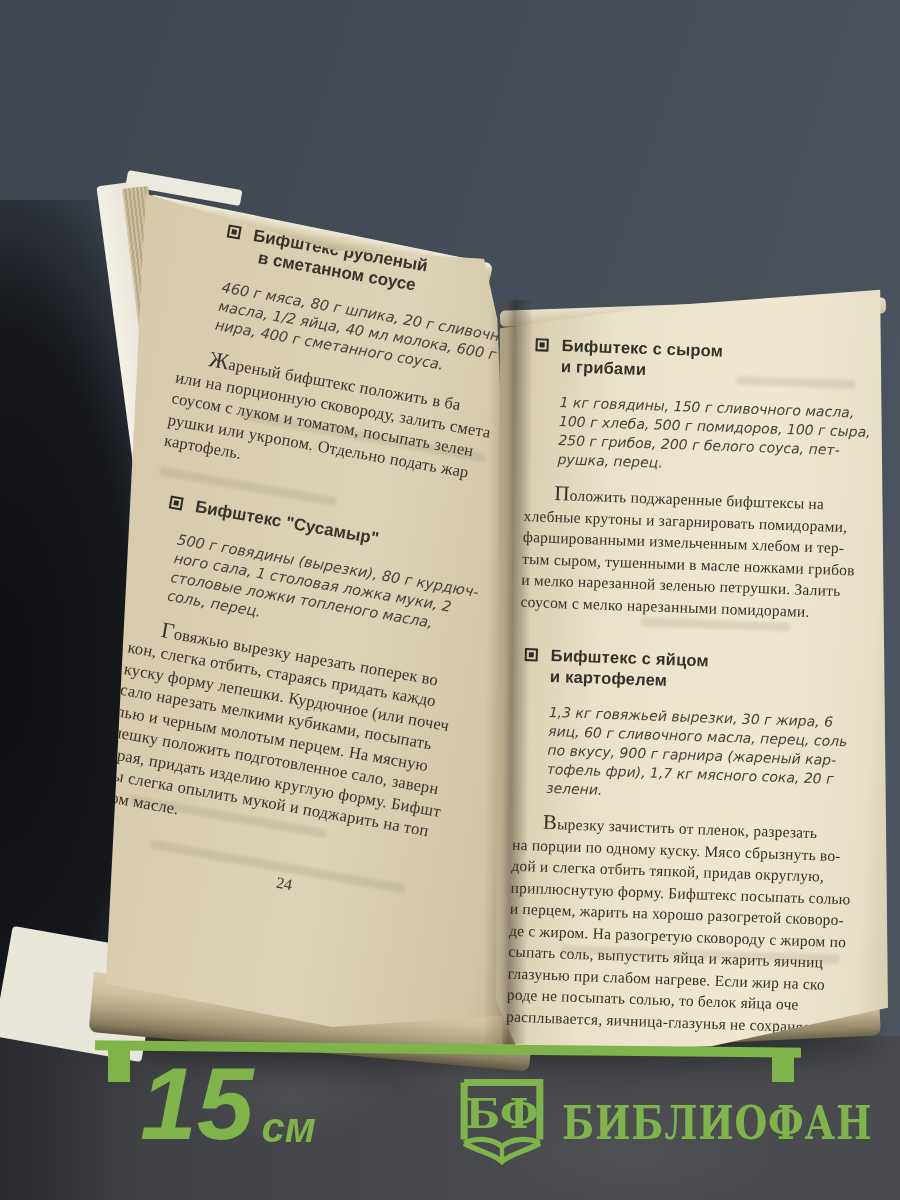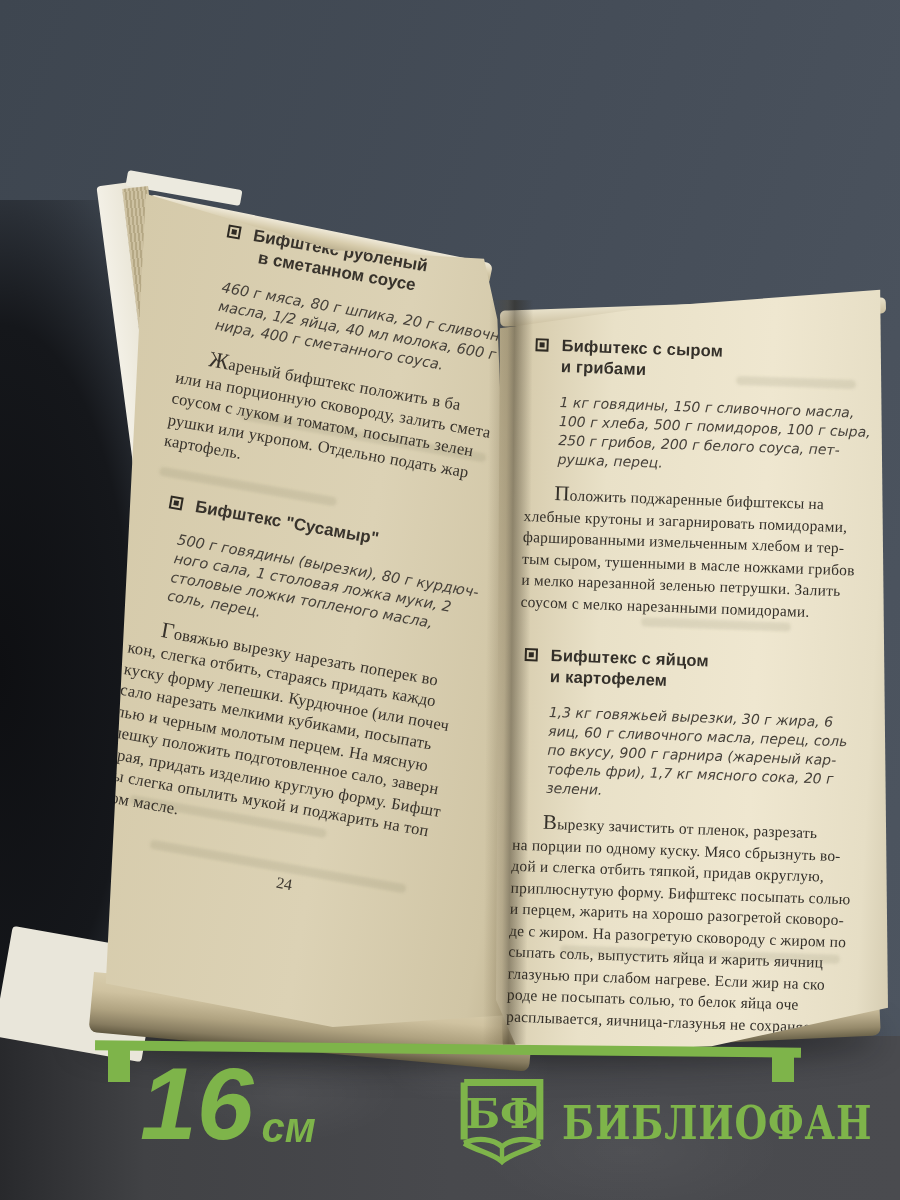--- a/index.html
+++ b/index.html
@@ -216,21 +216,21 @@
       <div class="pnum">25</div>
     </div>
   </div>
 
   <div class="gutter"></div>
 
   <div class="ruler-line" style="background: rgb(126, 180, 74);"></div>
   <div class="ruler-tick-left" style="background: rgb(126, 180, 74);"></div>
   <div class="ruler-tick-right" style="background: rgb(126, 180, 74);"></div>
   <div class="ruler-label" style="color: rgb(126, 180, 74);">
-    <span class="num">16</span>
+    <span class="num">15</span>
     <span class="unit">см</span>
   </div>
 
   <div class="brand" style="color: rgb(126, 180, 74);">
     <svg width="88" height="92" viewBox="0 0 100 104">
       <path d="M7 7 H93 V72 M7 72 V7" fill="none" stroke-width="8" stroke="#7eb44a"></path>
       <path d="M7 76 C22 69 40 71 50 80 C60 71 78 69 93 76" fill="none" stroke-width="6" stroke="#7eb44a"></path>
       <path d="M7 76 C22 85 40 88 50 97 C60 88 78 85 93 76" fill="none" stroke-width="6" stroke="#7eb44a"></path>
       <path d="M50 80 L50 97" fill="none" stroke-width="5" stroke="#7eb44a"></path>
       <text x="50" y="59" font-size="46" font-weight="bold" text-anchor="middle" font-family="DejaVu Serif, serif" fill="#7eb44a">БФ</text>

